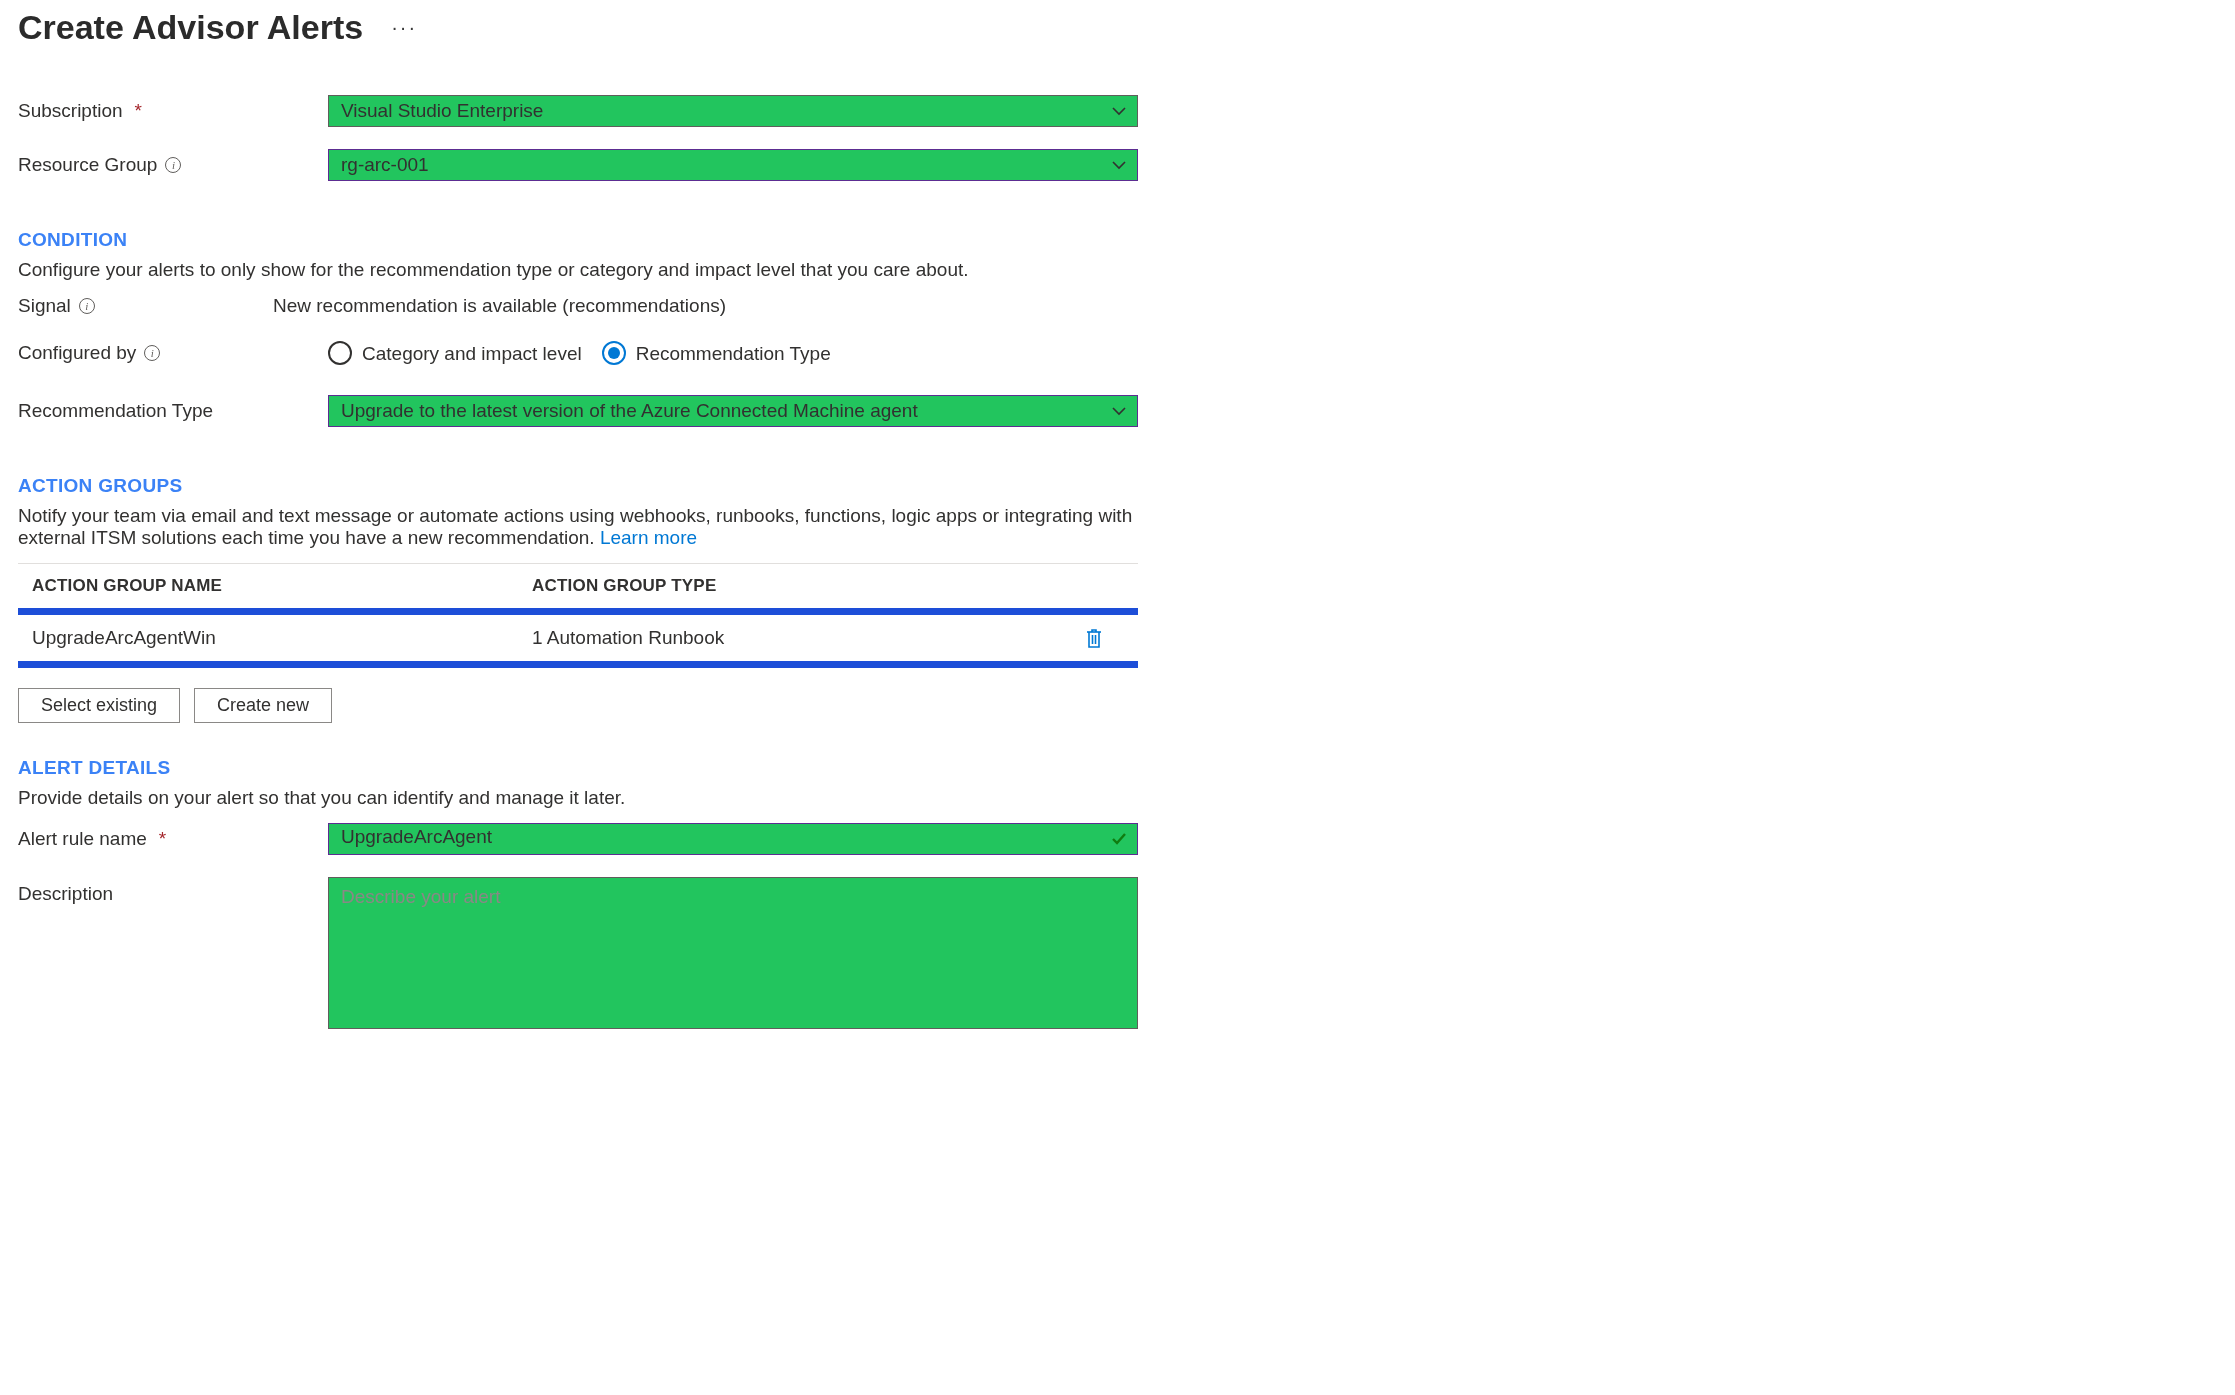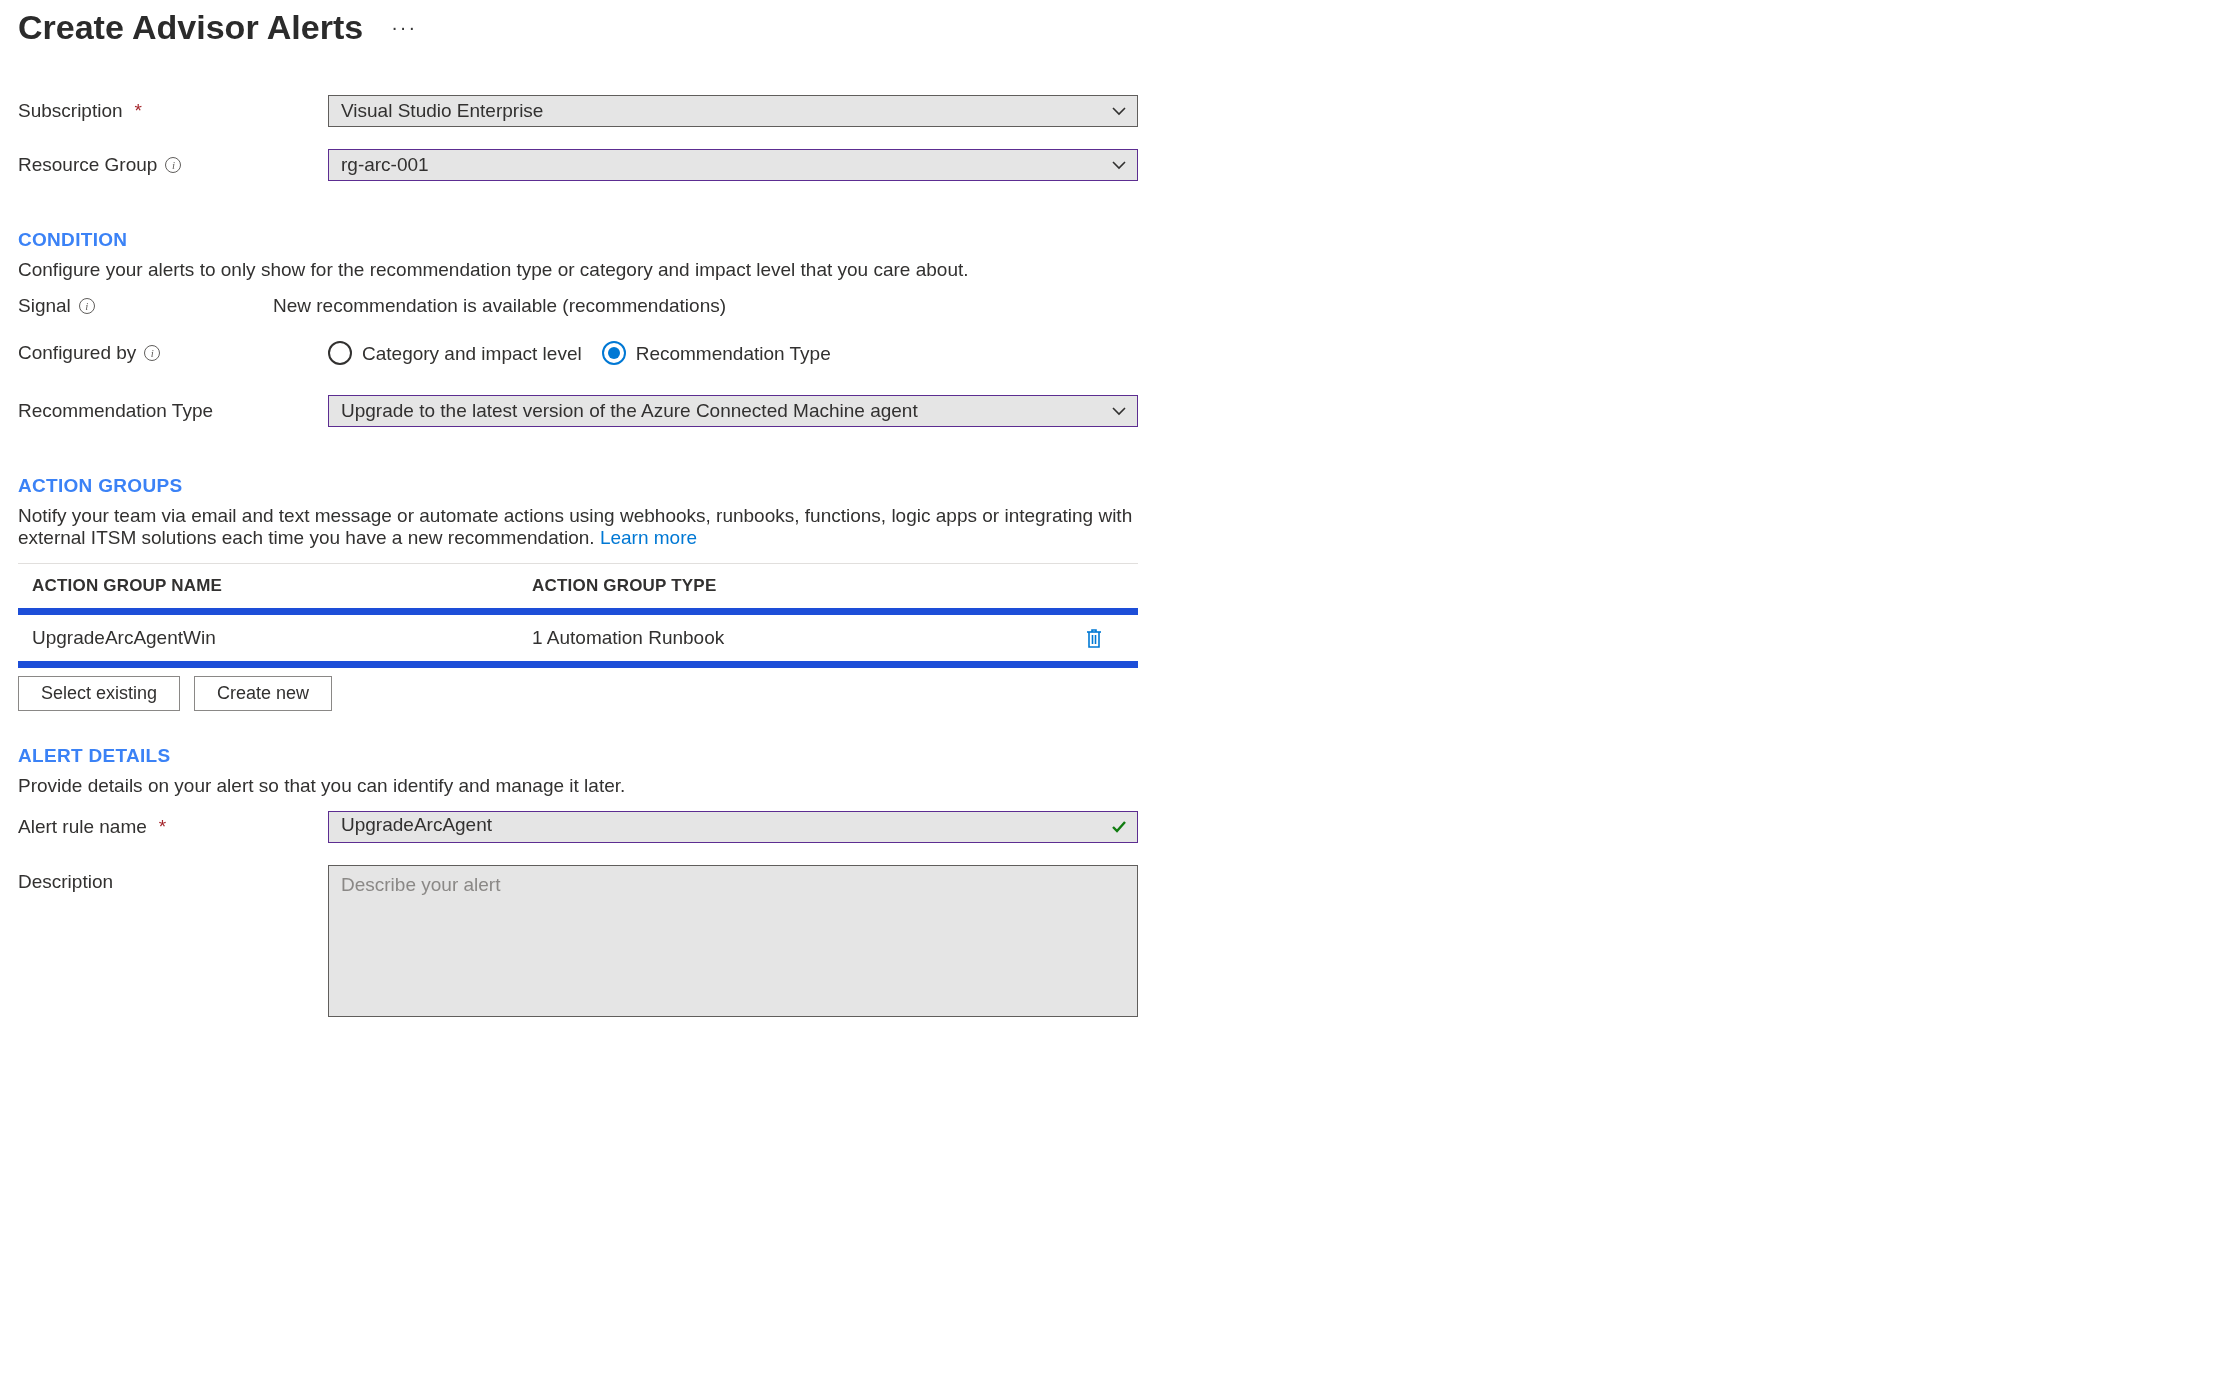--- a/index.html
+++ b/index.html
@@ -61,21 +61,21 @@
 
   .form-control-col {
     width: 810px;
   }
 
   .select-box, .text-input, .textarea-input {
     width: 100%;
     font-size: 19px;
     font-family: inherit;
     color: #323130;
-    background: #e5e5e5;
+    background: #22c55e;
     border: 1px solid #605e5c;
     padding: 5px 40px 5px 12px;
     position: relative;
   }
   .select-box {
     height: 32px;
     display: flex;
     align-items: center;
     cursor: pointer;
   }
@@ -163,21 +163,21 @@
   .ag-header { font-weight: 700; font-size: 17px; letter-spacing: 0.2px; }
   .ag-col-name { width: 500px; }
   .ag-col-type { flex: 1; }
   .ag-col-del { width: 60px; display:flex; justify-content:center; }
   .trash-icon { cursor: pointer; }
   .trash-icon svg { width: 20px; height: 22px; display:block; stroke:#0078d4; fill:none; stroke-width:1.6; }
 
   .btn-row {
     display: flex;
     gap: 14px;
-    margin-top: 8px;
+    margin-top: 20px;
     margin-bottom: 10px;
   }
   .btn {
     border: 1px solid #8a8886;
     background: #fff;
     padding: 6px 22px;
     font-size: 18px;
     font-family: inherit;
     color: #323130;
     cursor: pointer;

